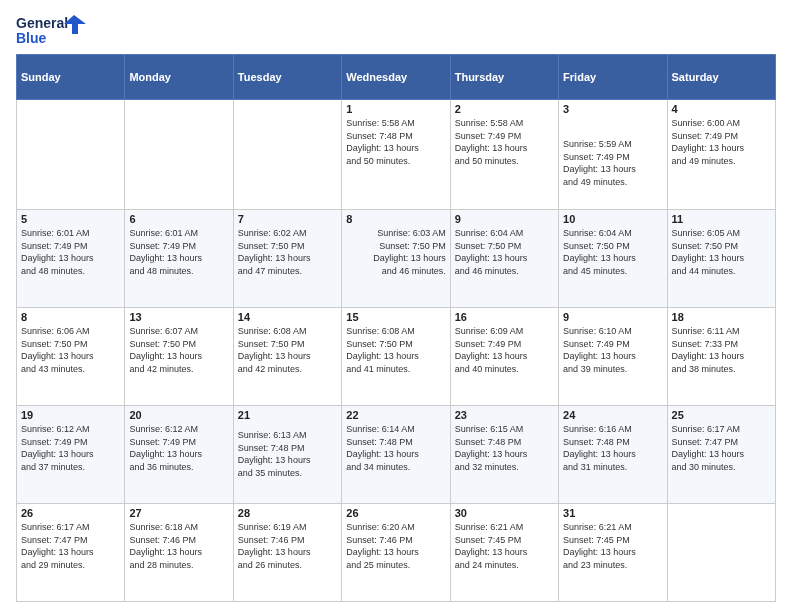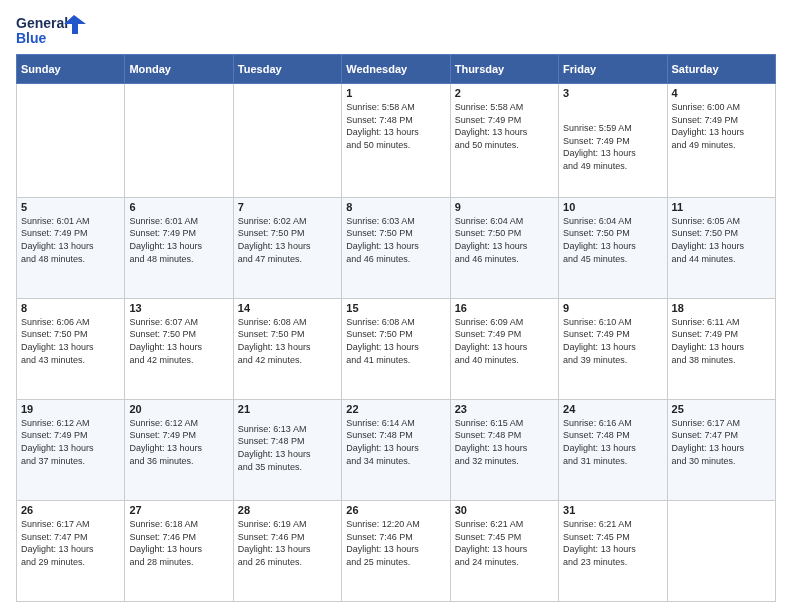--- a/index.html
+++ b/index.html
@@ -47,21 +47,21 @@
       border: 1px solid #ccc;
       border-collapse: collapse;
       width: 100%;
       table-layout: fixed;
     }
     .calendar th {
       background: #3a5fa0;
       color: #fff;
       font-size: 11px;
       font-weight: bold;
-      padding: 8px 4px;
+      padding: 16px 4px;
       text-align: left;
       border: 1px solid #5577bb;
     }
     .calendar td {
       border: 1px solid #ccc;
       vertical-align: top;
       padding: 3px 4px;
       font-size: 9.2px;
       color: #333;
       height: 82px;
@@ -164,21 +164,21 @@
           </td>
           <td>
             <span class="day-num">7</span>
             <div class="cell-text" style="white-space: pre-line;">Sunrise: 6:02 AM
 Sunset: 7:50 PM
 Daylight: 13 hours
 and 47 minutes.</div>
           </td>
           <td>
             <span class="day-num">8</span>
-            <div class="cell-text" style="white-space: pre-line;">Sunrise: 6:03 AM
+            <div class="cell-text" style="white-space: pre-line; text-align: right;">Sunrise: 6:03 AM
 Sunset: 7:50 PM
 Daylight: 13 hours
 and 46 minutes.</div>
           </td>
           <td>
             <span class="day-num">9</span>
             <div class="cell-text" style="white-space: pre-line;">Sunrise: 6:04 AM
 Sunset: 7:50 PM
 Daylight: 13 hours
 and 46 minutes.</div>
@@ -237,21 +237,21 @@
           <td>
             <span class="day-num">9</span>
             <div class="cell-text" style="white-space: pre-line;">Sunrise: 6:10 AM
 Sunset: 7:49 PM
 Daylight: 13 hours
 and 39 minutes.</div>
           </td>
           <td>
             <span class="day-num">18</span>
             <div class="cell-text" style="white-space: pre-line;">Sunrise: 6:11 AM
-Sunset: 7:49 PM
+Sunset: 7:33 PM
 Daylight: 13 hours
 and 38 minutes.</div>
           </td>
         </tr>
         <tr>
           <td>
             <span class="day-num">19</span>
             <div class="cell-text" style="white-space: pre-line;">Sunrise: 6:12 AM
 Sunset: 7:49 PM
 Daylight: 13 hours
@@ -317,21 +317,21 @@
           </td>
           <td>
             <span class="day-num">28</span>
             <div class="cell-text" style="white-space: pre-line;">Sunrise: 6:19 AM
 Sunset: 7:46 PM
 Daylight: 13 hours
 and 26 minutes.</div>
           </td>
           <td>
             <span class="day-num">26</span>
-            <div class="cell-text" style="white-space: pre-line;">Sunrise: 12:20 AM
+            <div class="cell-text" style="white-space: pre-line;">Sunrise: 6:20 AM
 Sunset: 7:46 PM
 Daylight: 13 hours
 and 25 minutes.</div>
           </td>
           <td>
             <span class="day-num">30</span>
             <div class="cell-text" style="white-space: pre-line;">Sunrise: 6:21 AM
 Sunset: 7:45 PM
 Daylight: 13 hours
 and 24 minutes.</div>

